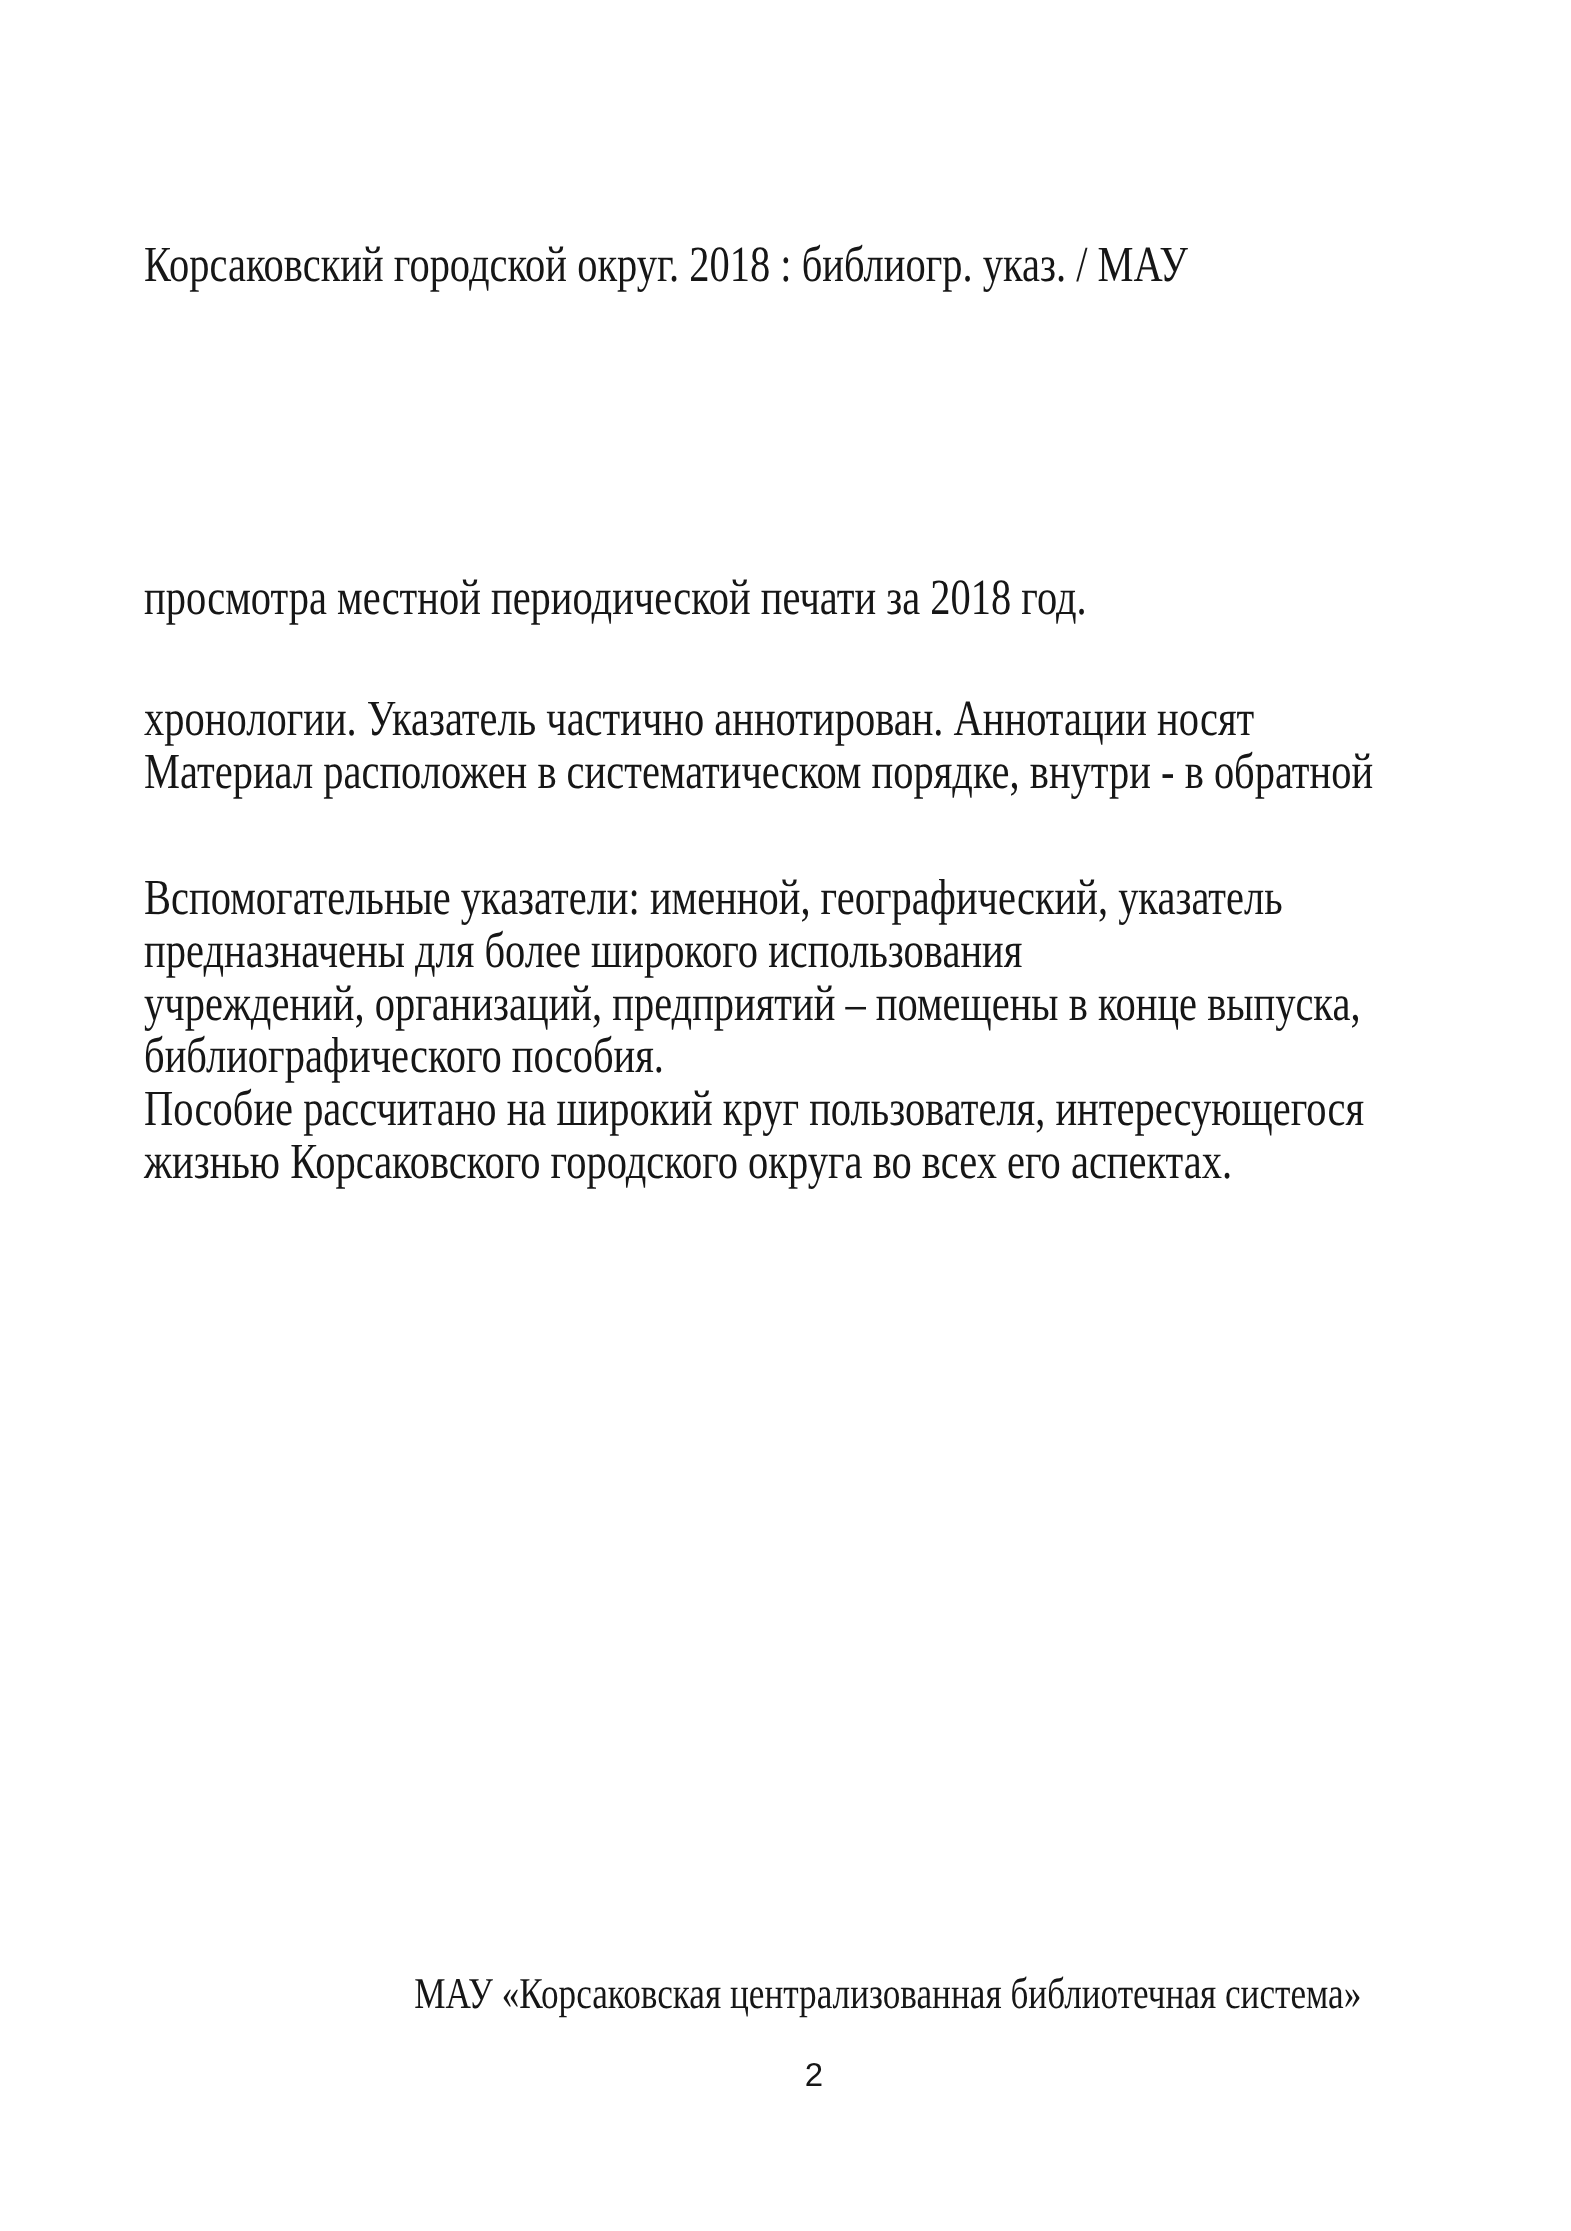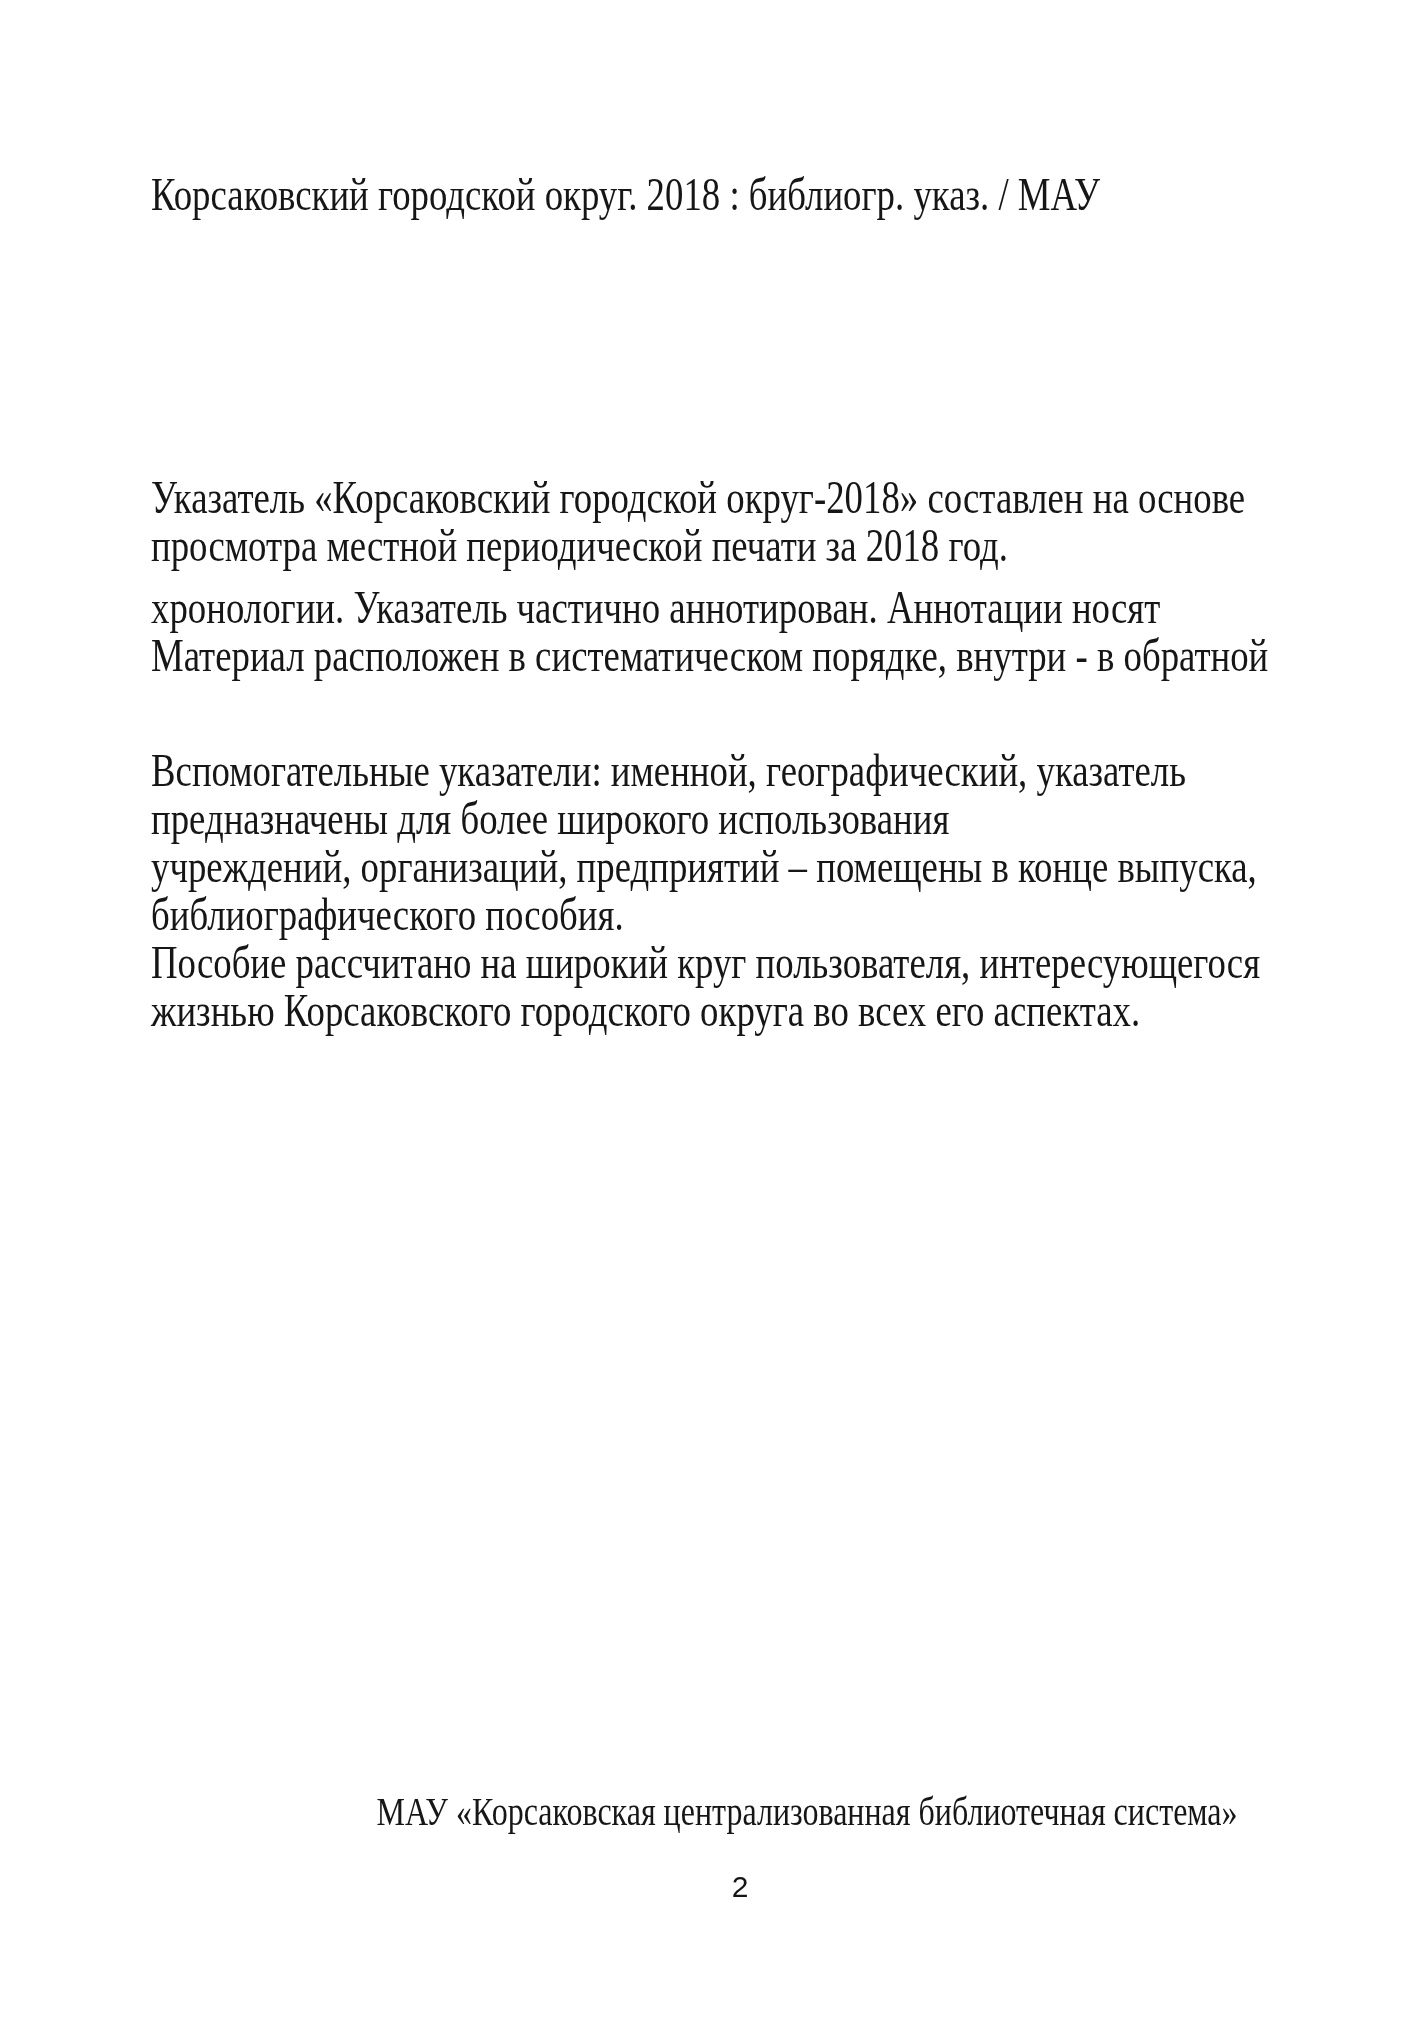--- a/index.html
+++ b/index.html
@@ -11,22 +11,23 @@
     position: relative;
     width: 1428px;
     height: 2028px;
     background: #ffffff;
     overflow: hidden;
     font-family: "Liberation Serif", serif;
     color: #161616;
   }
   .para {
     position: absolute;
-    left: 151px;
+    left: 131px;
     width: 1210px;
+    margin-top: 45px;
   }
   .line {
     height: 48px;
     line-height: 48px;
     font-size: 46px;
     white-space: nowrap;
   }
   
   .line .t {
     display: inline-block;
@@ -66,21 +67,20 @@
 </head>
 <body>
 
 <div class="page">
 
   <section class="para" style="top:171px">
     <div class="line"><span class="t">Корсаковский городской округ. 2018 : библиогр. указ. / МАУ</span></div>
   </section>
 
   <section class="para" style="top:474px">
-    <div class="line"><span class="t">Указатель «Корсаковский городской округ-2018» составлен на основе</span></div>
     <div class="line"><span class="t">просмотра местной периодической печати за 2018 год.</span></div>
   </section>
 
   <section class="para" style="top:584px">
     <div class="line"><span class="t">хронологии. Указатель частично аннотирован. Аннотации носят</span></div>
     <div class="line"><span class="t">Материал расположен в систематическом порядке, внутри - в обратной</span></div>
   </section>
 
   <section class="para" style="top:747px">
     <div class="line"><span class="t">Вспомогательные указатели: именной, географический, указатель</span></div>

